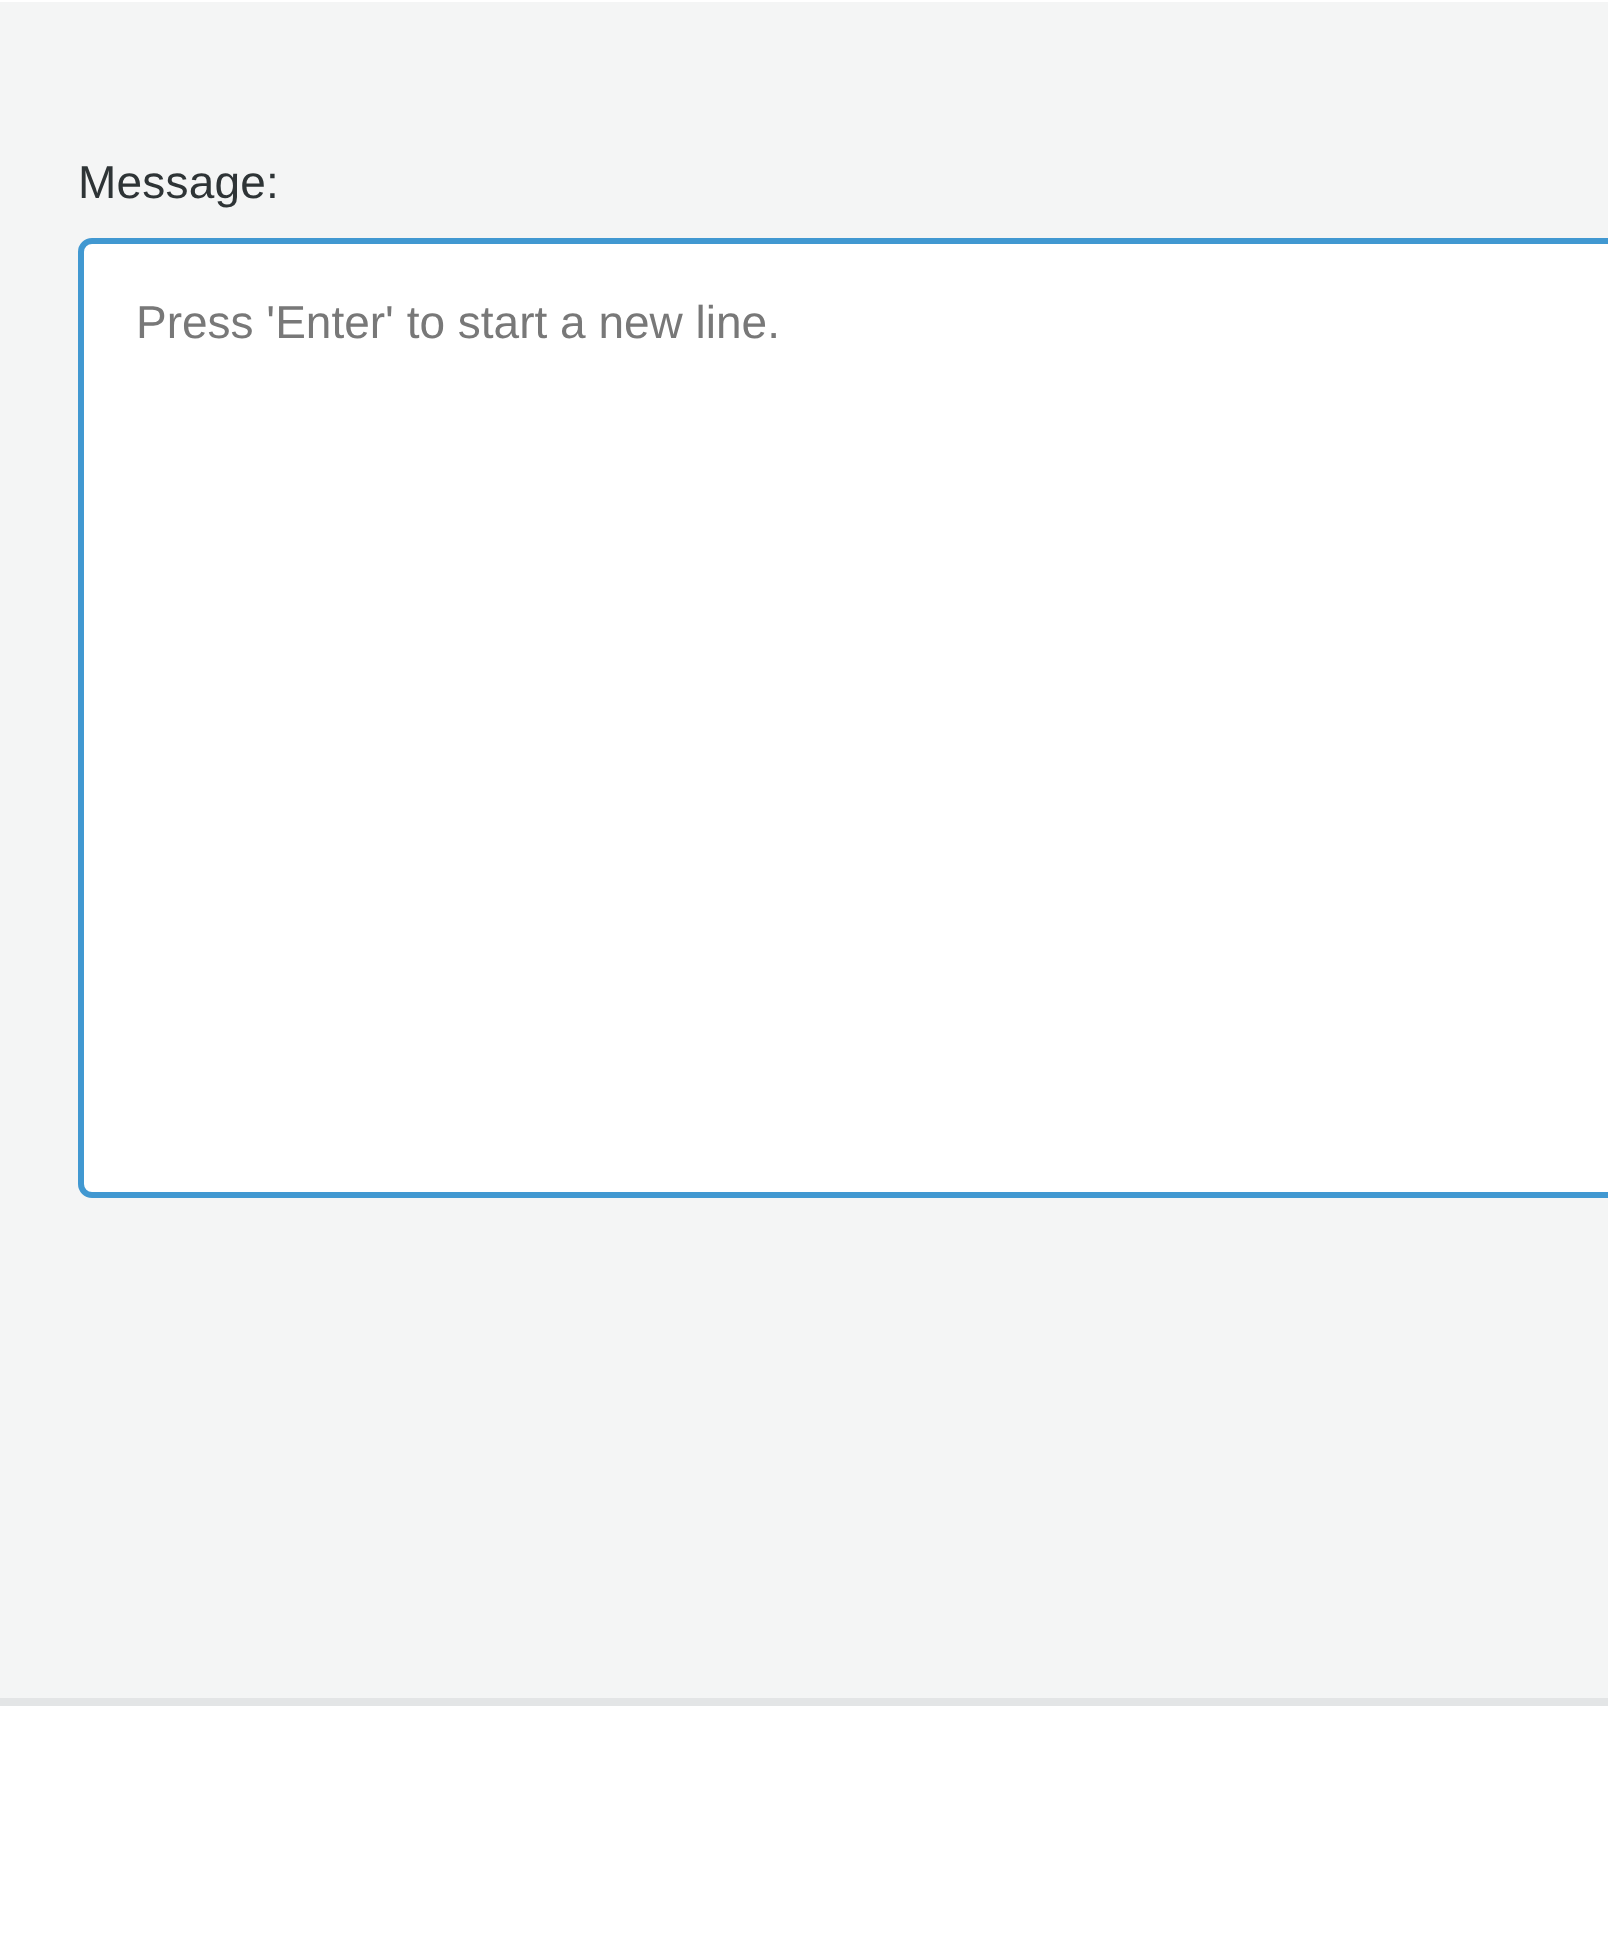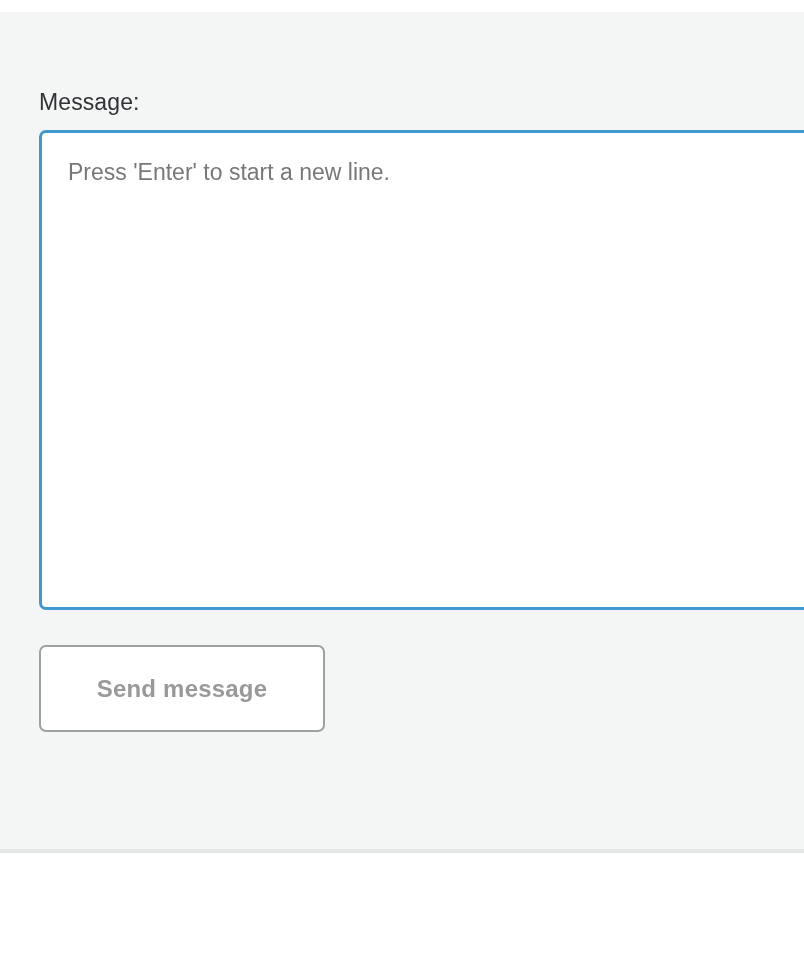--- a/index.html
+++ b/index.html
@@ -18,21 +18,21 @@
     position: relative;
     width: 804px;
     height: 980px;
     background: #ffffff;
   }
 
   
   .composer-panel {
     position: absolute;
     left: 0;
-    top: 12px;
+    top: 1px;
     width: 804px;
     height: 849px;
     background: #f4f5f5;
     box-sizing: border-box;
   }
 
   
   .panel-divider {
     position: absolute;
     left: 0;
@@ -115,21 +115,20 @@
 <body>
 
 <div id="screen">
 
   <div class="composer-panel">
 
     <label class="field-label">Message:</label>
 
     <textarea class="message-textarea" placeholder="Press 'Enter' to start a new line." style=""></textarea>
 
-    <button class="send-button">Send message</button>
 
   </div>
 
   <div class="panel-divider"></div>
 
   <div class="below-area"></div>
 
 </div>
 
 </body></html>

